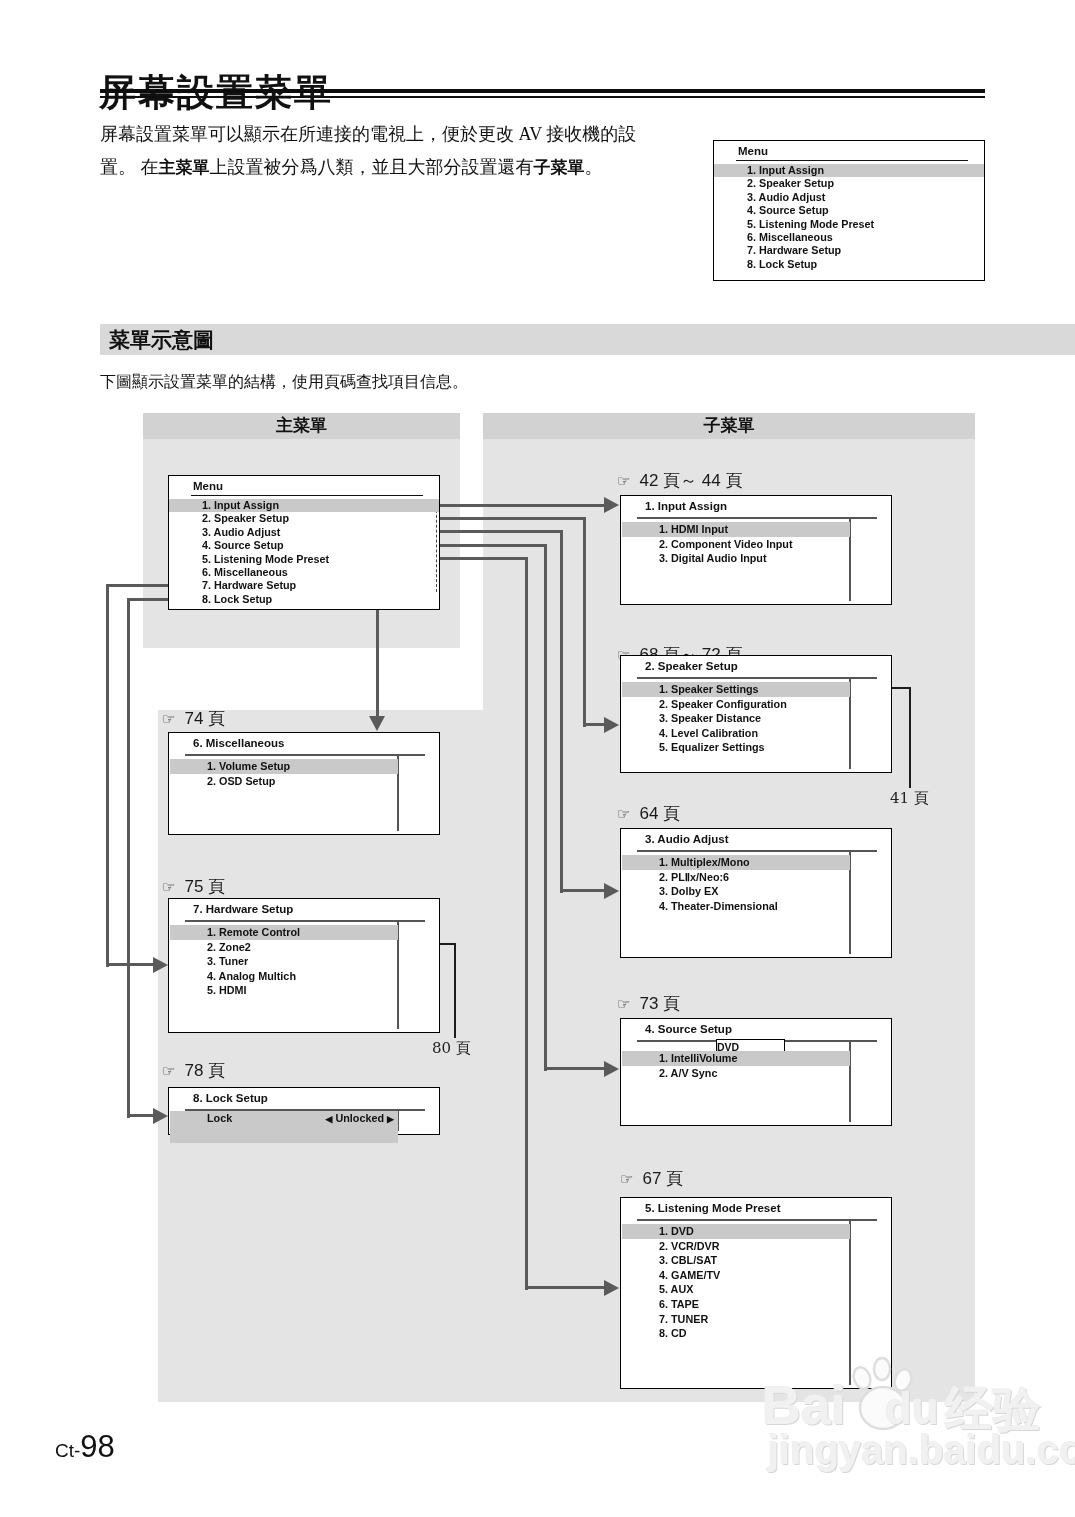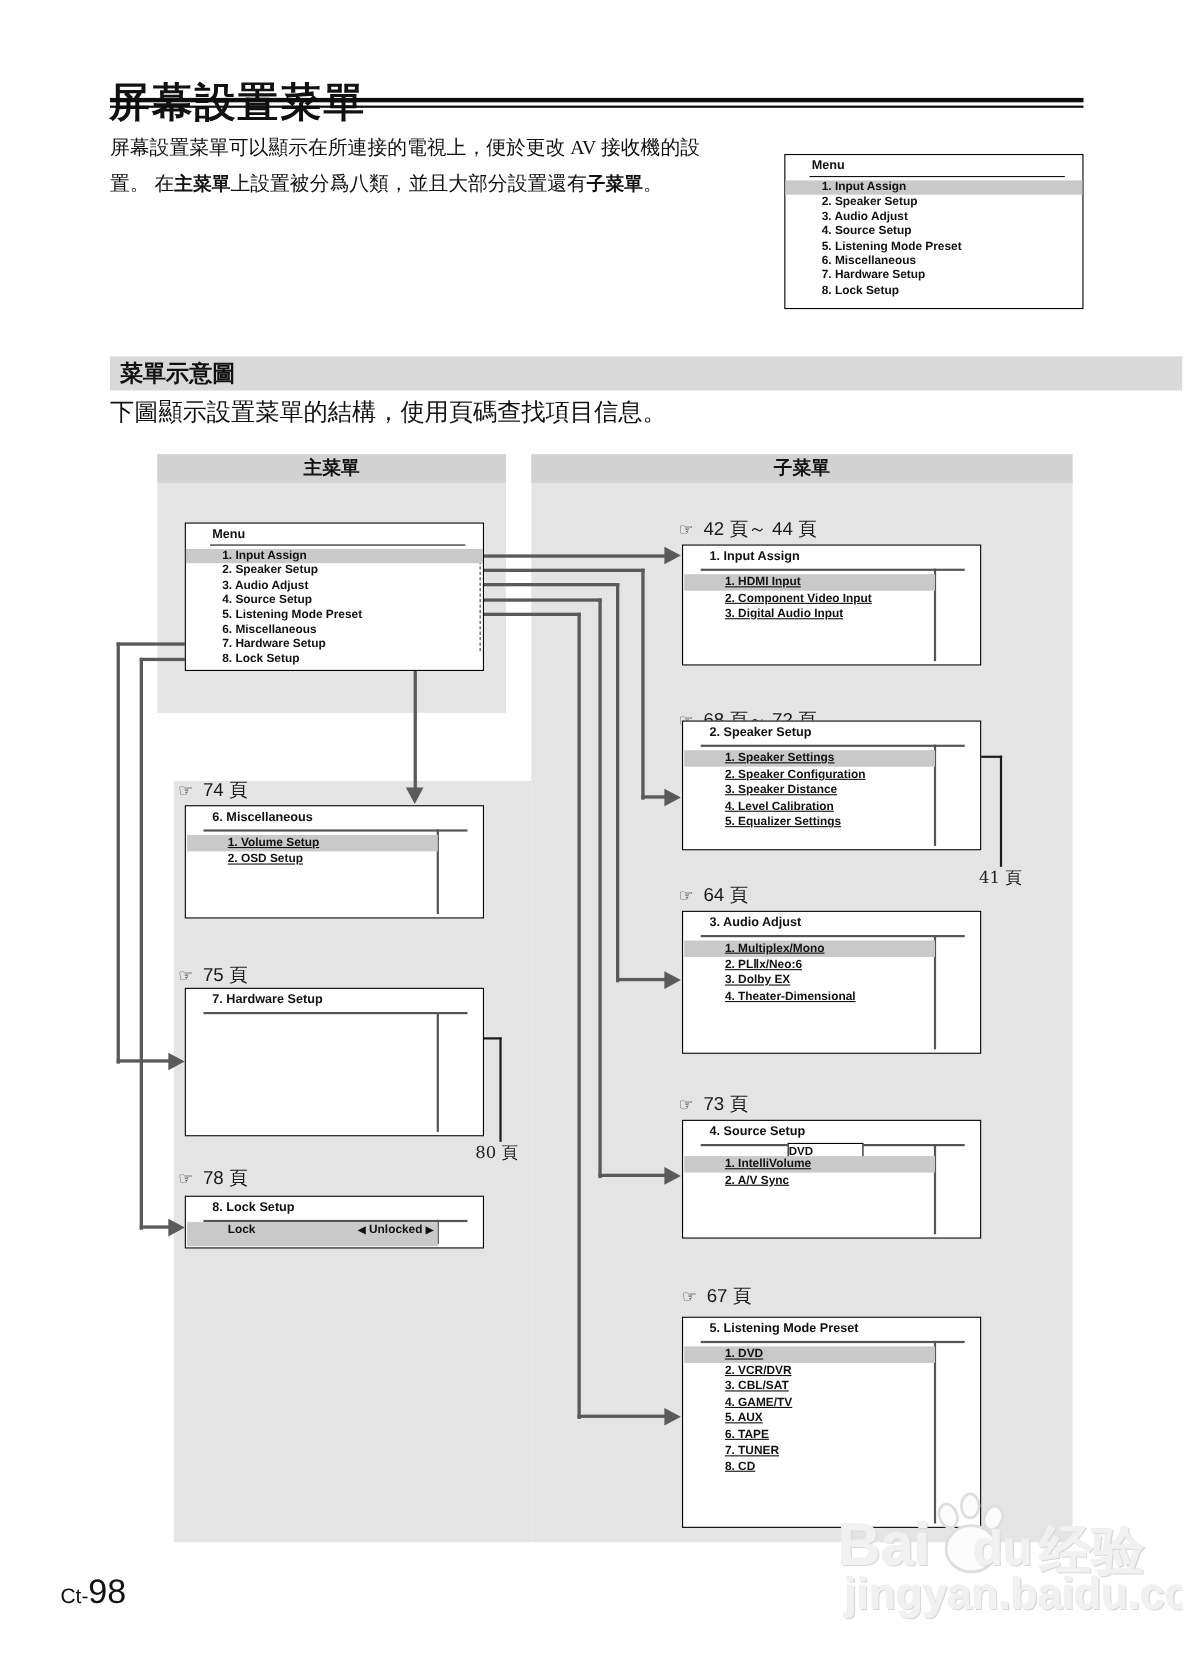--- a/index.html
+++ b/index.html
@@ -15,33 +15,33 @@
   
   .mb,.sb{position:absolute;width:272px;background:#fff;border:1px solid #000;box-sizing:border-box;}
   .mb-t,.sb-t{position:absolute;left:24px;top:4px;font-size:11.5px;font-weight:bold;}
   .mb-r{position:absolute;left:22px;right:16px;top:19px;height:1px;background:#111;}
   .mb-items{position:absolute;left:0;right:0;top:23px;}
   .mb-i{height:13.4px;line-height:13.4px;font-size:10.8px;font-weight:bold;padding-left:33px;box-sizing:border-box;}
   .mb-i.hl{background:#c9c9c9;}
   .mb-dash{position:absolute;left:267px;top:24px;height:92px;width:0;border-left:1px dashed #444;}
   .sb-r{position:absolute;left:16px;right:14px;top:21px;height:2px;background:#555;}
   .sb-v{position:absolute;left:228px;top:21px;bottom:3px;width:2px;background:#555;}
-  .sb-items{position:absolute;left:1px;right:1px;top:26px;text-decoration:underline;}
+  .sb-items{position:absolute;left:1px;right:1px;top:26px;}
   .sb-i{height:14.6px;line-height:14.6px;font-size:10.8px;font-weight:bold;padding-left:37px;box-sizing:border-box;}
   .sb-i.hl{background:#c9c9c9;width:228px;}
   .sb-tab{position:absolute;left:95px;top:20px;width:67px;height:14px;line-height:14px;background:#fff;
           border:1px solid #000;font-size:10.5px;font-weight:bold;}
-  .lock-row{position:absolute;left:1px;top:23px;width:228px;height:22px;line-height:14.6px;background:#c9c9c9;
+  .lock-row{position:absolute;left:1px;top:23px;width:228px;height:32px;line-height:14.6px;background:#c9c9c9;
             font-size:10.8px;font-weight:bold;padding-left:37px;box-sizing:border-box;}
   .lock-v{position:absolute;right:4px;top:0;}
   .lock-v .tri{font-size:9px;}
   
   .secbar{position:absolute;left:100px;top:324px;width:1019px;height:31px;background:#d9d9d9;
           font-size:21px;font-weight:bold;line-height:31px;padding-left:9px;box-sizing:border-box;}
-  .desc{position:absolute;left:100px;top:360px;font-size:22px;font-family:"Liberation Serif",serif;}
+  .desc{position:absolute;left:100px;top:372px;font-size:16px;font-family:"Liberation Serif",serif;}
   
   .panel{position:absolute;background:#e4e4e4;}
   .colhdr{position:absolute;height:26px;background:#d2d2d2;font-size:17px;font-weight:bold;
           text-align:center;line-height:26px;}
   
   .ln{position:absolute;background:#5a5a5a;}
   .tn{position:absolute;background:#1c1c1c;}
   .ar{position:absolute;width:0;height:0;border-top:8px solid transparent;border-bottom:8px solid transparent;
       border-left:15px solid #5a5a5a;}
   .ad{position:absolute;width:0;height:0;border-left:8px solid transparent;border-right:8px solid transparent;
@@ -232,20 +232,27 @@
     <div class="sb-items">
       <div class="sb-i hl">1. Volume Setup</div>
       <div class="sb-i">2. OSD Setup</div>
     </div>
   </div>
 
   <div class="sb" style="left:168px;top:898px;height:135px;">
     <div class="sb-t">7. Hardware Setup</div>
     <div class="sb-r"></div>
     <div class="sb-v"></div>
+    <div class="sb-items">
+      <div class="sb-i hl">1. Remote Control</div>
+      <div class="sb-i">2. Zone2</div>
+      <div class="sb-i">3. Tuner</div>
+      <div class="sb-i">4. Analog Multich</div>
+      <div class="sb-i">5. HDMI</div>
+    </div>
   </div>
 
   <div class="sb" style="left:168px;top:1087px;height:48px;">
     <div class="sb-t">8. Lock Setup</div>
     <div class="sb-r"></div>
     <div class="sb-v"></div>
     <div class="lock-row">
       <span>Lock</span>
       <span class="lock-v"><span class="tri">◀</span> <span>Unlocked</span> <span class="tri">▶</span></span>
     </div>

